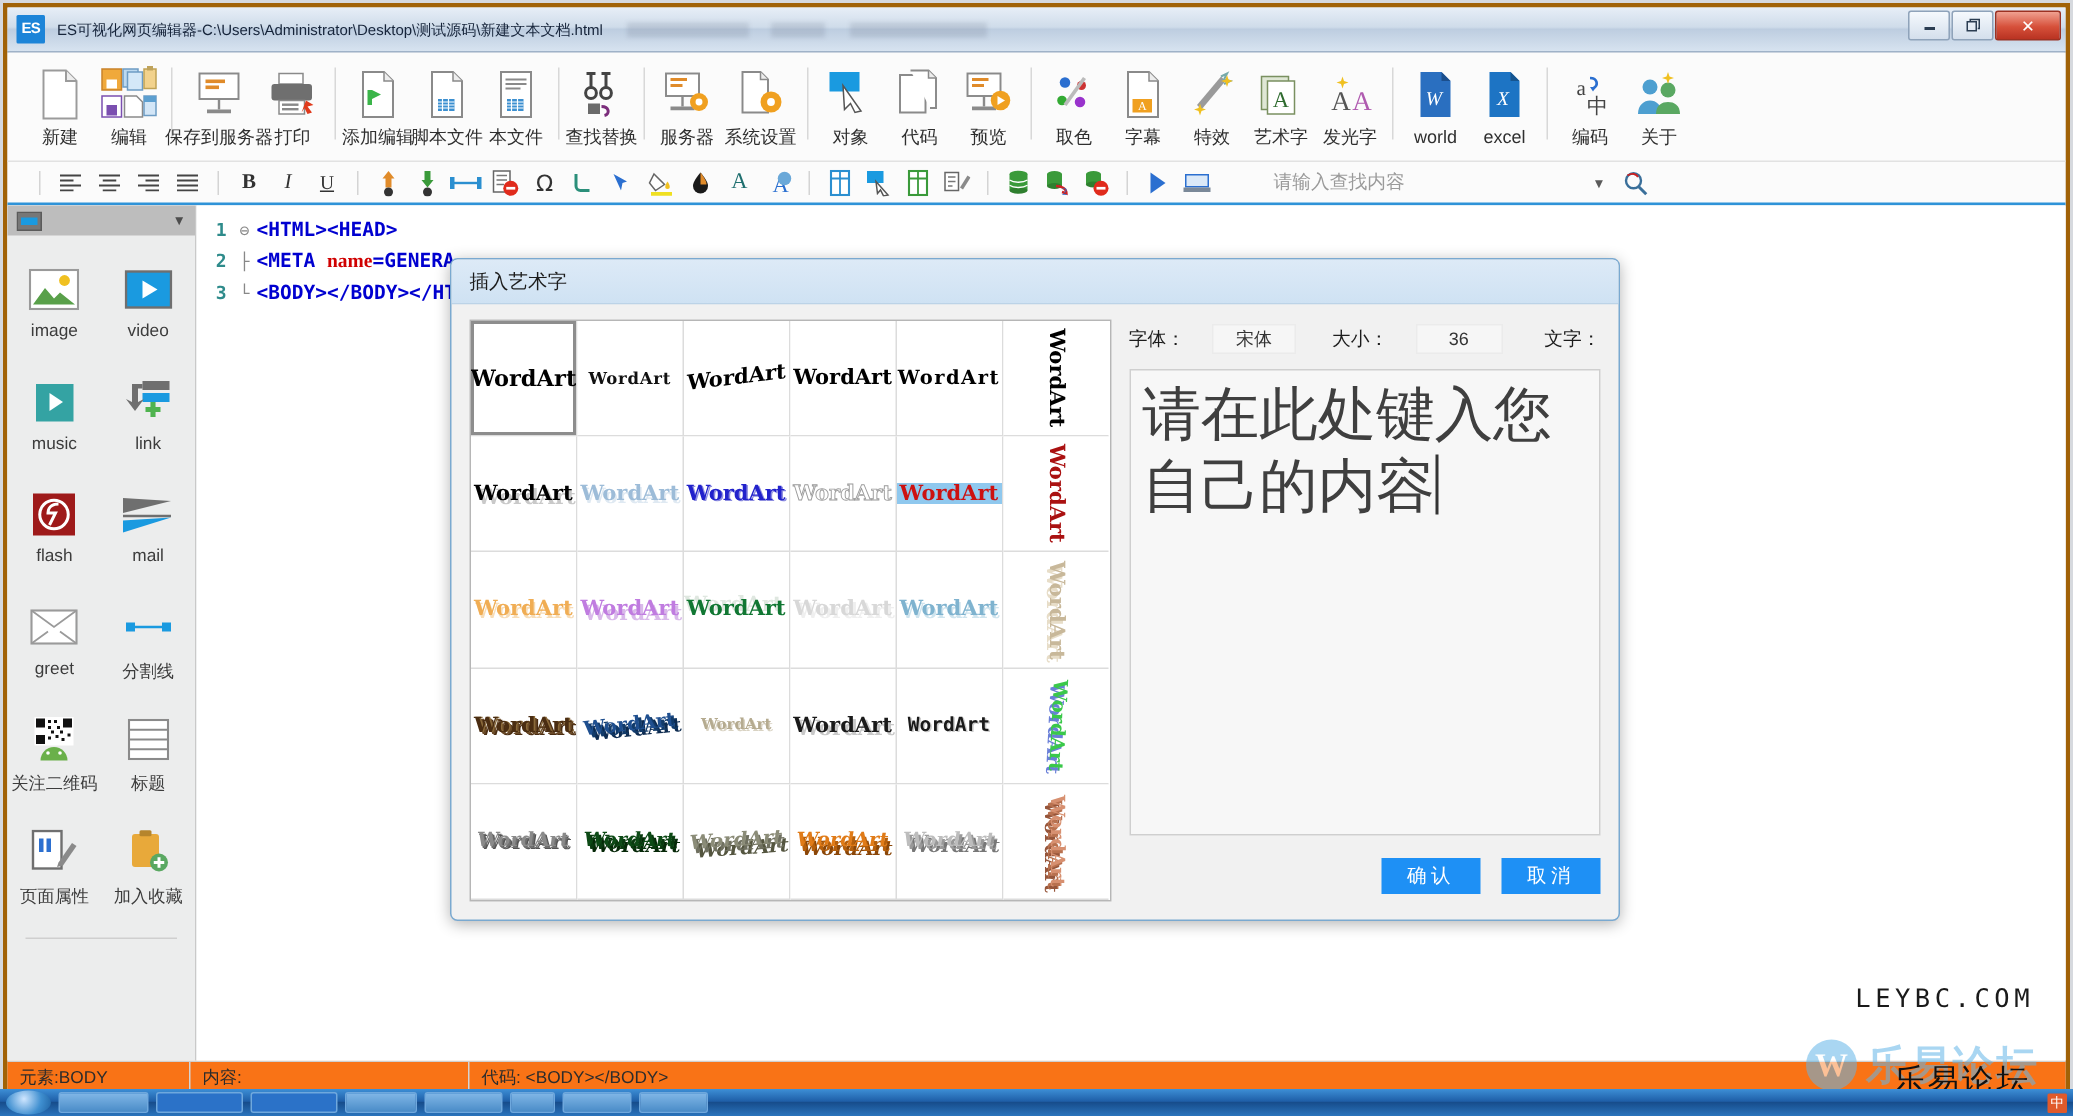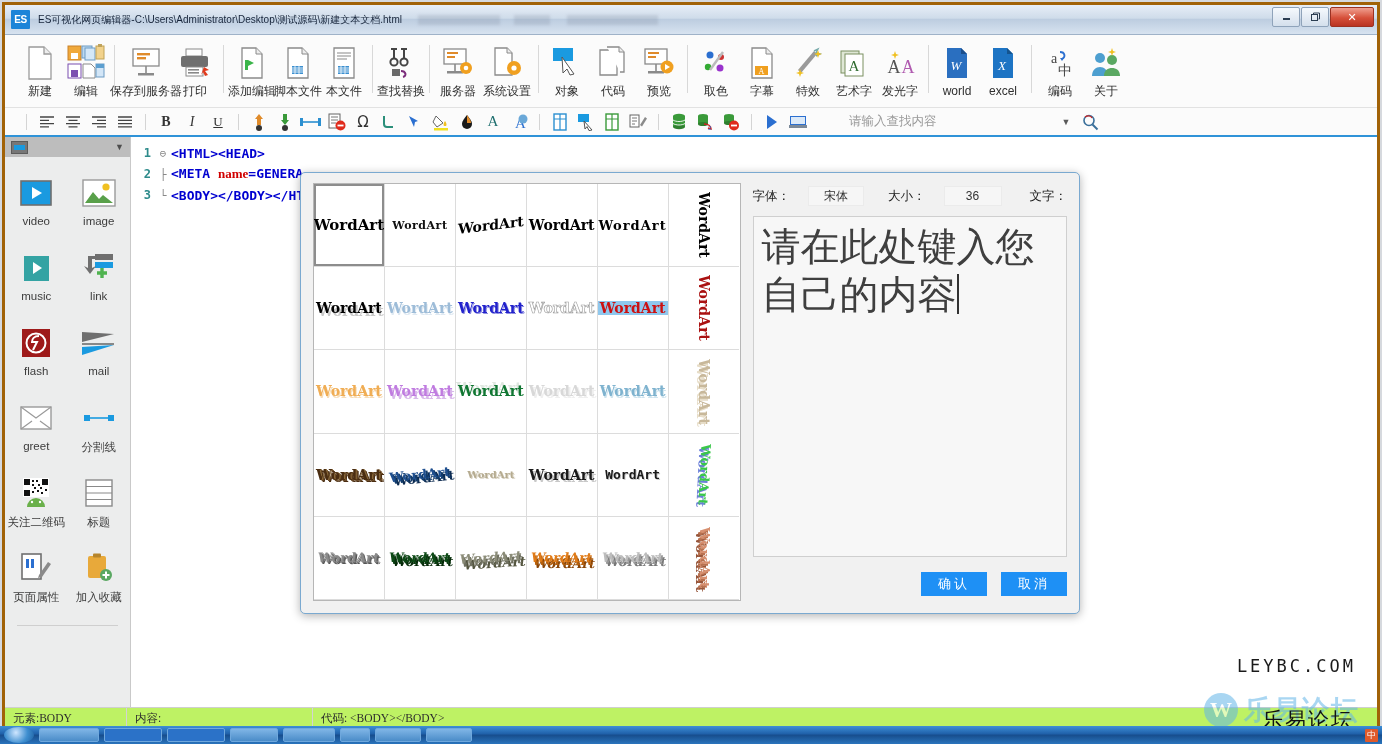--- a/index.html
+++ b/index.html
@@ -219,27 +219,26 @@
   .fold {
     width: 16px; text-align: center;
     color: #888; font-size: 11px;
   }
   .tag  { color: #0000d0; font-weight: bold; }
   .attr { color: #d00000; font-weight: bold; font-family: Liberation Serif, serif; }
 
   
   .statusbar {
     height: 21px;
-    background: #bef264;
+    background: #f97316;
     border-top: 1px solid #cfcfcf;
     display: flex;
     align-items: center;
     font-size: 11.5px;
     color: #2c2c2c;
-    font-family: Liberation Serif, serif;
   }
   .st-cell { padding-left: 8px; border-right: 1px solid #d3d3d3; height: 100%; display:flex; align-items:center; }
 
   
   .taskbar {
     position: absolute;
     left: 0; bottom: 0;
     width: 1382px; height: 18px;
     background: linear-gradient(to bottom, #3d8fd6, #1f5fa8 45%, #174d8c 50%, #2a74bd);
     display: flex;
@@ -929,37 +928,37 @@
                 <rect x="0.5" y="0.5" width="16" height="12" fill="#777" stroke="#5b5b5b"></rect>
                 <rect x="3" y="4" width="11" height="5" fill="#1a9ae0"></rect>
               </svg>
           </span>
           <span class="caret">▼</span>
         </div>
         <div class="sp-grid">
 
           <div class="sp-cell">
             <div class="sp-icon">
-                <svg width="32" height="26" viewBox="0 0 32 26">
-                  <rect x="1" y="1" width="30" height="24" fill="#1a9ae0" stroke="#6f6f6f" stroke-width="1.6"></rect>
-                  <path d="M12 7l10 6-10 6z" fill="#fff"></path>
-                </svg>
-              </div>
-            <div class="sp-label">video</div>
-          </div>
-
-          <div class="sp-cell">
-            <div class="sp-icon">
                 <svg width="34" height="28" viewBox="0 0 34 28">
                   <rect x="1" y="1" width="32" height="26" fill="#fff" stroke="#9a9a9a" stroke-width="1.4"></rect>
                   <circle cx="24" cy="8" r="3.6" fill="#f0c020"></circle>
                   <path d="M3 24l8-11 6 7 4-4 10 8z" fill="#59a04a"></path>
                 </svg>
               </div>
             <div class="sp-label">image</div>
+          </div>
+
+          <div class="sp-cell">
+            <div class="sp-icon">
+                <svg width="32" height="26" viewBox="0 0 32 26">
+                  <rect x="1" y="1" width="30" height="24" fill="#1a9ae0" stroke="#6f6f6f" stroke-width="1.6"></rect>
+                  <path d="M12 7l10 6-10 6z" fill="#fff"></path>
+                </svg>
+              </div>
+            <div class="sp-label">video</div>
           </div>
 
           <div class="sp-cell">
             <div class="sp-icon">
                 <svg width="27" height="27" viewBox="0 0 27 27">
                   <rect x="1" y="1" width="25" height="25" fill="#34a3a3"></rect>
                   <path d="M10 7l9 6-9 6z" fill="#fff"></path>
                 </svg>
               </div>
             <div class="sp-label">music</div>
@@ -1127,20 +1126,21 @@
     <div class="tb-task" style="width:52px;"></div>
     <div class="tb-task" style="width:30px;"></div>
     <div class="tb-task" style="width:46px;"></div>
     <div class="tb-task" style="width:46px;"></div>
     <div class="tray">
       <span class="tray-ime">中</span>
     </div>
   </div>
 
   <div class="dialog">
+    <div class="dlg-title">插入艺术字</div>
     <div class="dlg-body">
 
       <div class="wa-grid" id="wa-grid">
           <div class="wa-cell sel">
             <span class="wa-txt" style="color:#000000;font-size:15px;">WordArt</span>
           </div>
           <div class="wa-cell">
             <span class="wa-txt" style="color:#111111;font-size:11px;letter-spacing:.5px;">WordArt</span>
           </div>
           <div class="wa-cell">

